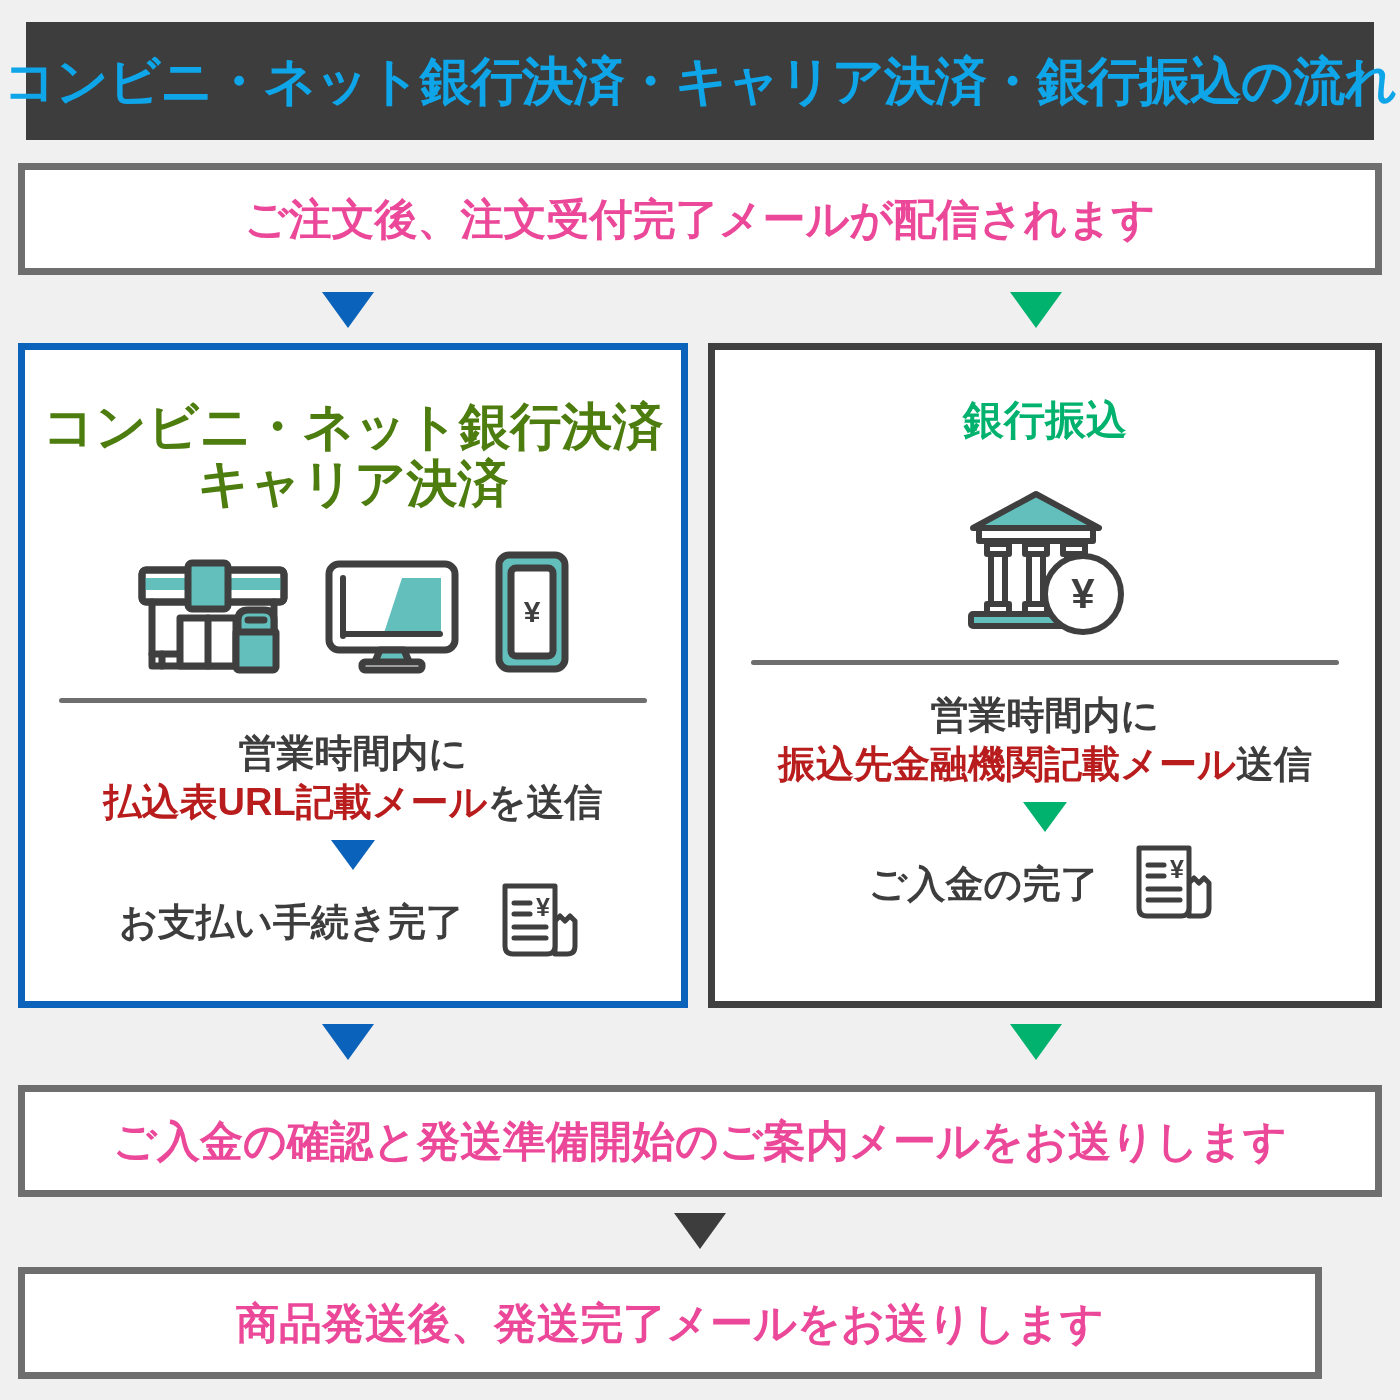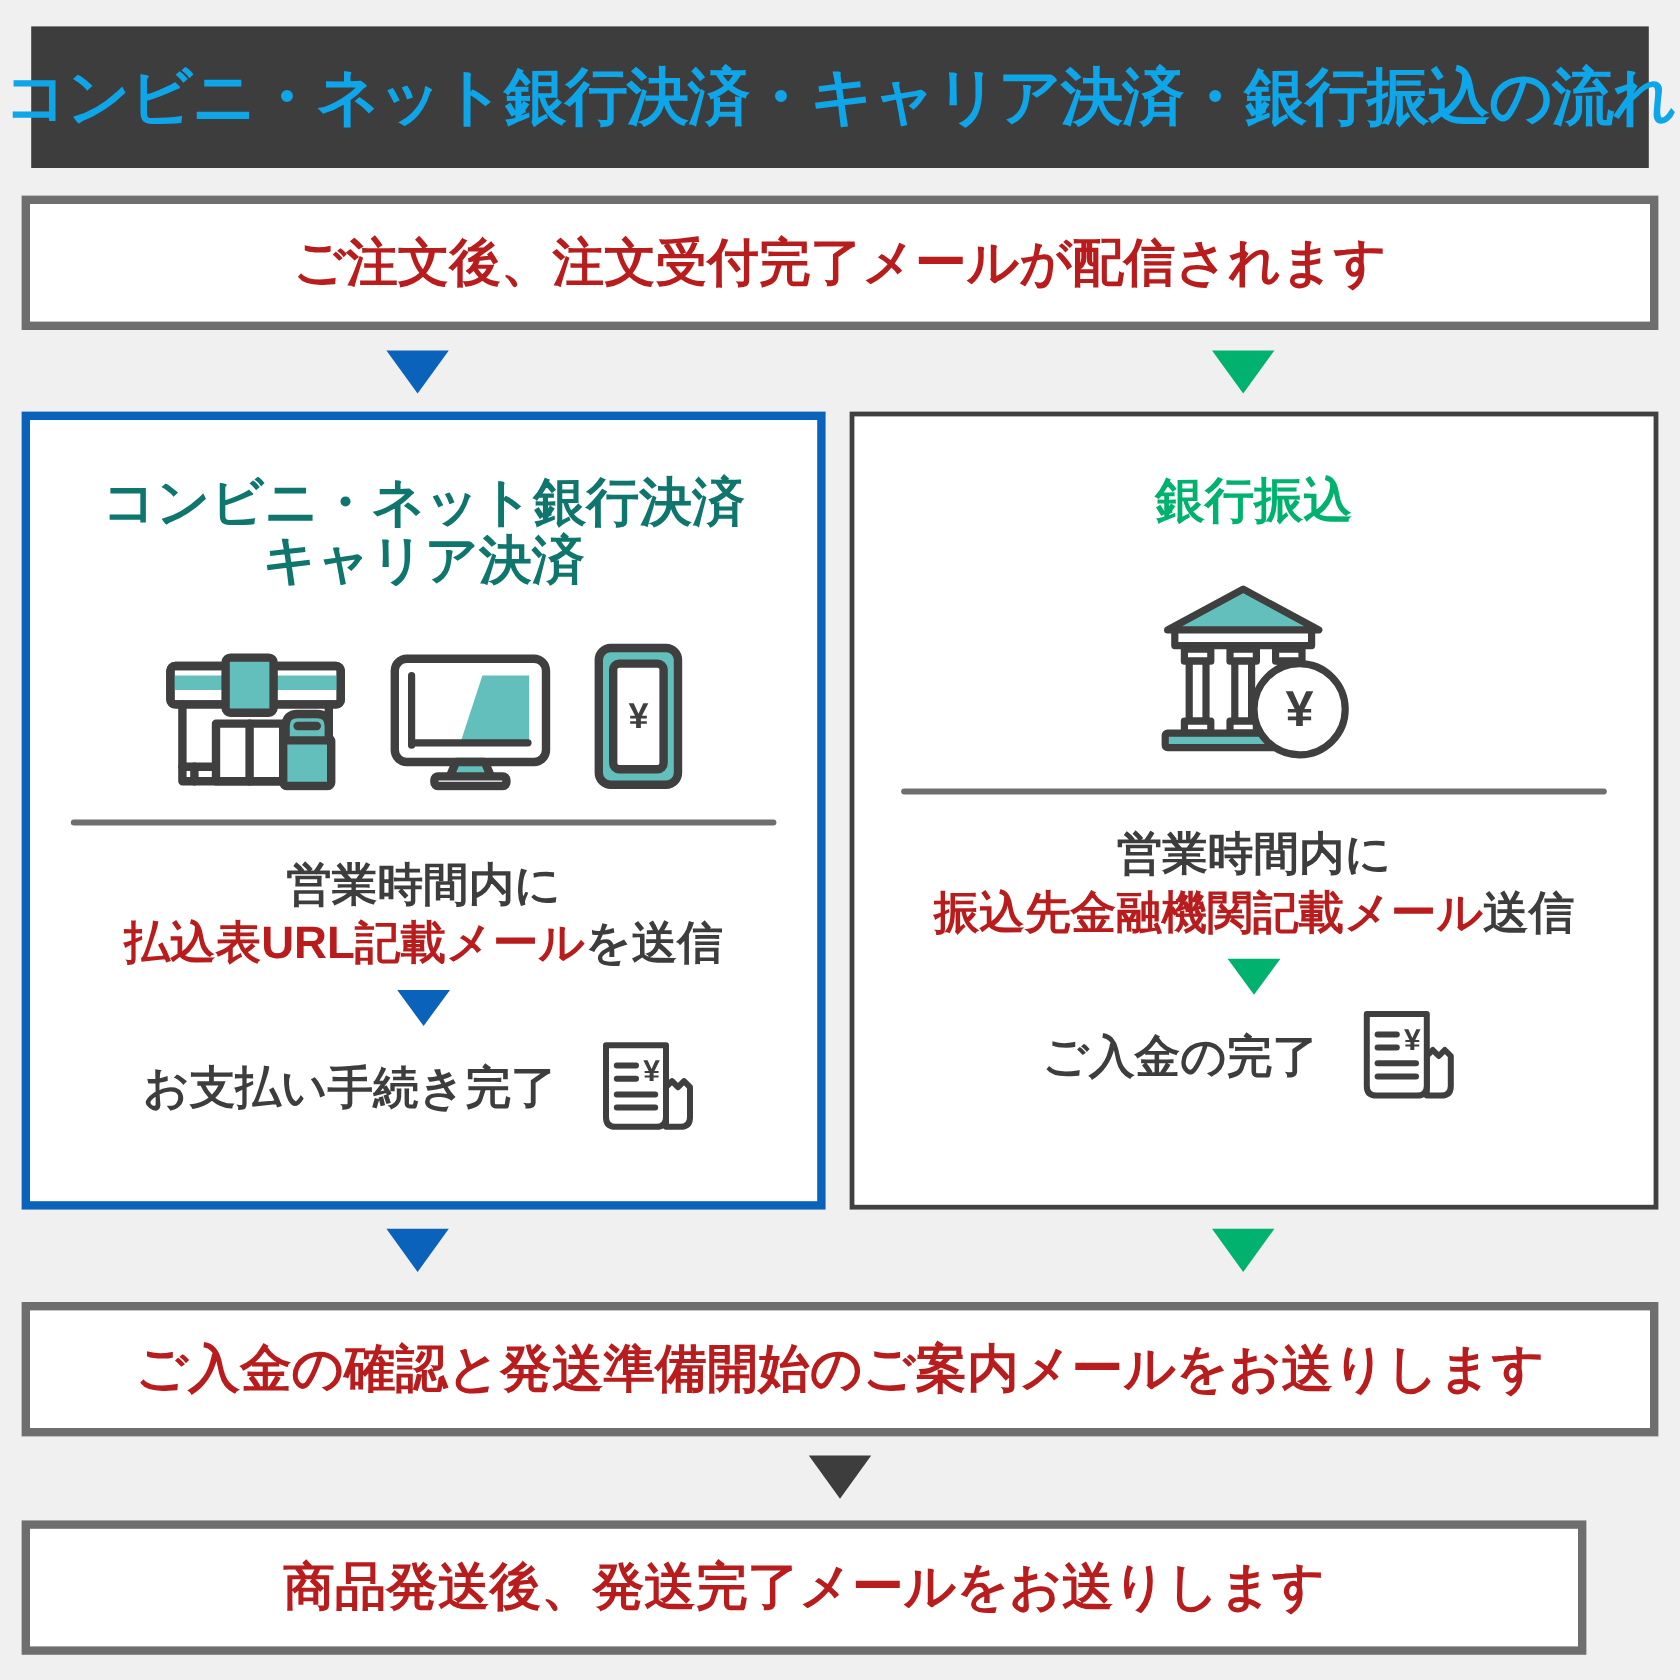--- a/index.html
+++ b/index.html
@@ -47,21 +47,21 @@
   .gray-box {
     position: absolute;
     background: #ffffff;
     border: 7px solid #6e6e6e;
     box-sizing: border-box;
     display: flex;
     align-items: center;
     justify-content: center;
   }
   .gray-box-text {
-    color: #b91c1c;
+    color: #ec4899;
     font-weight: bold;
     line-height: 1;
     white-space: nowrap;
   }
 
   #box-order   { left: 18px; top: 163px;  width: 1364px; height: 112px; }
   #box-confirm { left: 18px; top: 1085px; width: 1364px; height: 112px; }
   #box-shipped { left: 18px; top: 1267px; width: 1304px; height: 112px; }
 
   #box-order   .gray-box-text { font-size: 43px; }
@@ -88,30 +88,30 @@
 
   
   .panel {
     position: absolute;
     background: #ffffff;
     box-sizing: border-box;
     top: 343px;
     height: 665px;
   }
   #panel-conveni { left: 18px;  width: 670px; border: 7px solid #0a62ba; }
-  #panel-bank    { left: 708px; width: 674px; border: 4px solid #404040; }
+  #panel-bank    { left: 708px; width: 674px; border: 7px solid #404040; }
 
   .panel-title {
     text-align: center;
     font-weight: bold;
     line-height: 1.12;
     margin-top: 48px;
     padding: 0 10px;
   }
-  #panel-conveni .panel-title { color: #0f766e; font-size: 44px; font-family: Liberation Mono, monospace; }
+  #panel-conveni .panel-title { color: #4d7c0f; font-size: 51px; }
   #panel-bank    .panel-title { color: #00b26e; font-size: 41px; }
 
   .panel-title .line2 { display: block; }
 
   
   .icon-row {
     display: flex;
     align-items: flex-end;
     justify-content: center;
     gap: 34px;

